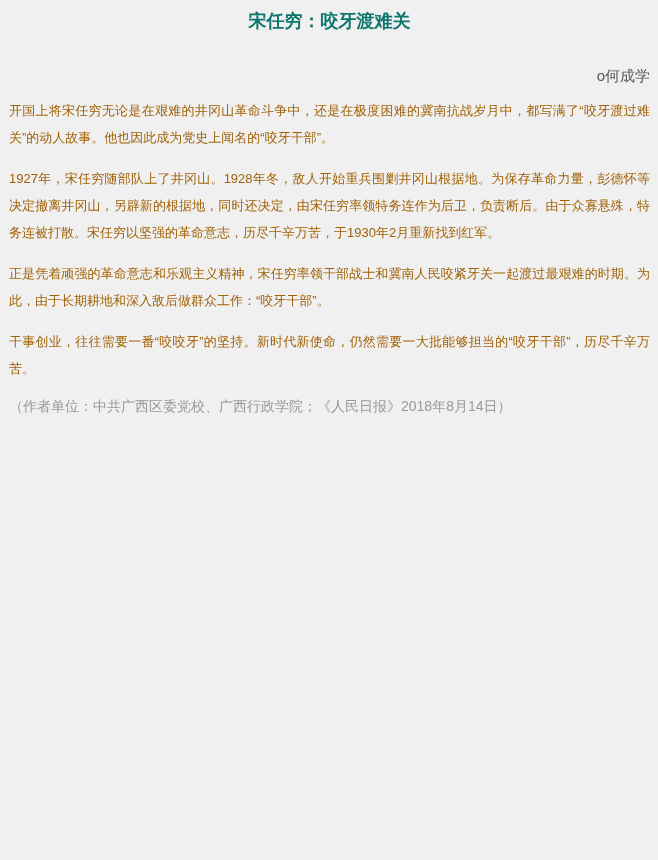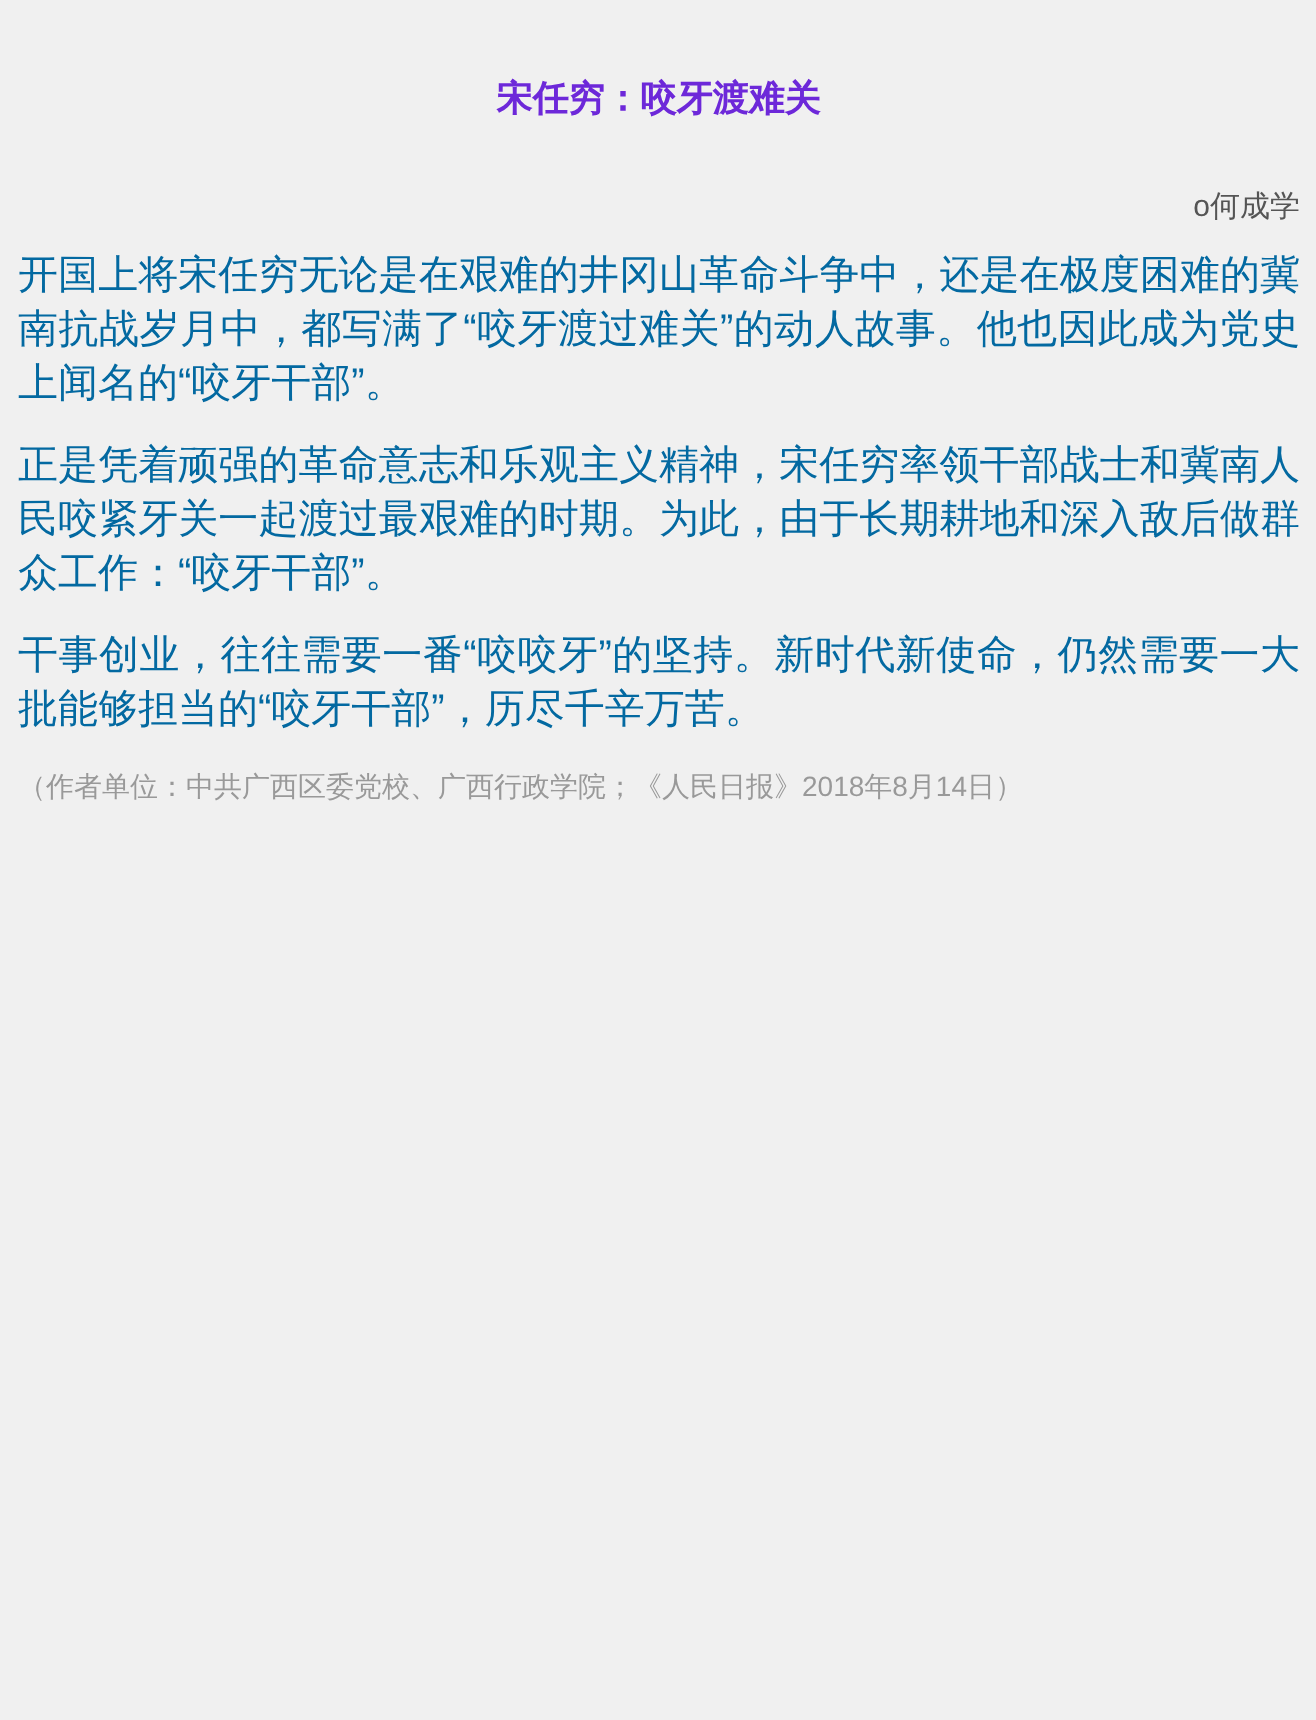--- a/index.html
+++ b/index.html
@@ -12,44 +12,44 @@
     background: #f0f0f0;
     overflow: hidden;
     font-family: "Liberation Sans", "DejaVu Sans", sans-serif;
     color: #333333;
   }
   .article {
     padding: 0 8px 0 9px;
     box-sizing: border-box;
   }
   .article-title {
-    margin: 36px 0 0 0;
+    margin: 8px 0 0 0;
     font-size: 18px;
     line-height: 26px;
     font-weight: bold;
     text-align: center;
-    color: #6d28d9;
+    color: #0f766e;
   }
   .article-author {
     margin-top: 33px;
     font-size: 15px;
     line-height: 18px;
     text-align: right;
     color: #555555;
   }
   .article-content {
     margin-top: 12px;
   }
   .article-content p {
     margin: 0 0 14px 0;
-    font-size: 20px;
+    font-size: 13px;
     line-height: 27px;
     text-align: justify;
     text-justify: inter-ideograph;
-    color: #0369a1;
+    color: #a16207;
     word-break: break-all;
   }
   .article-footnote {
     margin: 0;
     padding-right: 36px;
     font-size: 14px;
     line-height: 20px;
     text-align: left;
     color: #999999;
   }
@@ -57,18 +57,19 @@
 </head>
 <body>
 
 <div class="article">
   <h1 class="article-title">宋任穷：咬牙渡难关</h1>
 
   <div class="article-author">o何成学</div>
 
   <div class="article-content">
     <p>开国上将宋任穷无论是在艰难的井冈山革命斗争中，还是在极度困难的冀南抗战岁月中，都写满了“咬牙渡过难关”的动人故事。他也因此成为党史上闻名的“咬牙干部”。</p>
+    <p>1927年，宋任穷随部队上了井冈山。1928年冬，敌人开始重兵围剿井冈山根据地。为保存革命力量，彭德怀等决定撤离井冈山，另辟新的根据地，同时还决定，由宋任穷率领特务连作为后卫，负责断后。由于众寡悬殊，特务连被打散。宋任穷以坚强的革命意志，历尽千辛万苦，于1930年2月重新找到红军。</p>
     <p>正是凭着顽强的革命意志和乐观主义精神，宋任穷率领干部战士和冀南人民咬紧牙关一起渡过最艰难的时期。为此，由于长期耕地和深入敌后做群众工作：“咬牙干部”。</p>
     <p>干事创业，往往需要一番“咬咬牙”的坚持。新时代新使命，仍然需要一大批能够担当的“咬牙干部”，历尽千辛万苦。</p>
   </div>
 
   <div class="article-footnote">（作者单位：中共广西区委党校、广西行政学院；《人民日报》2018年8月14日）</div>
 </div>
 
 </body></html>

